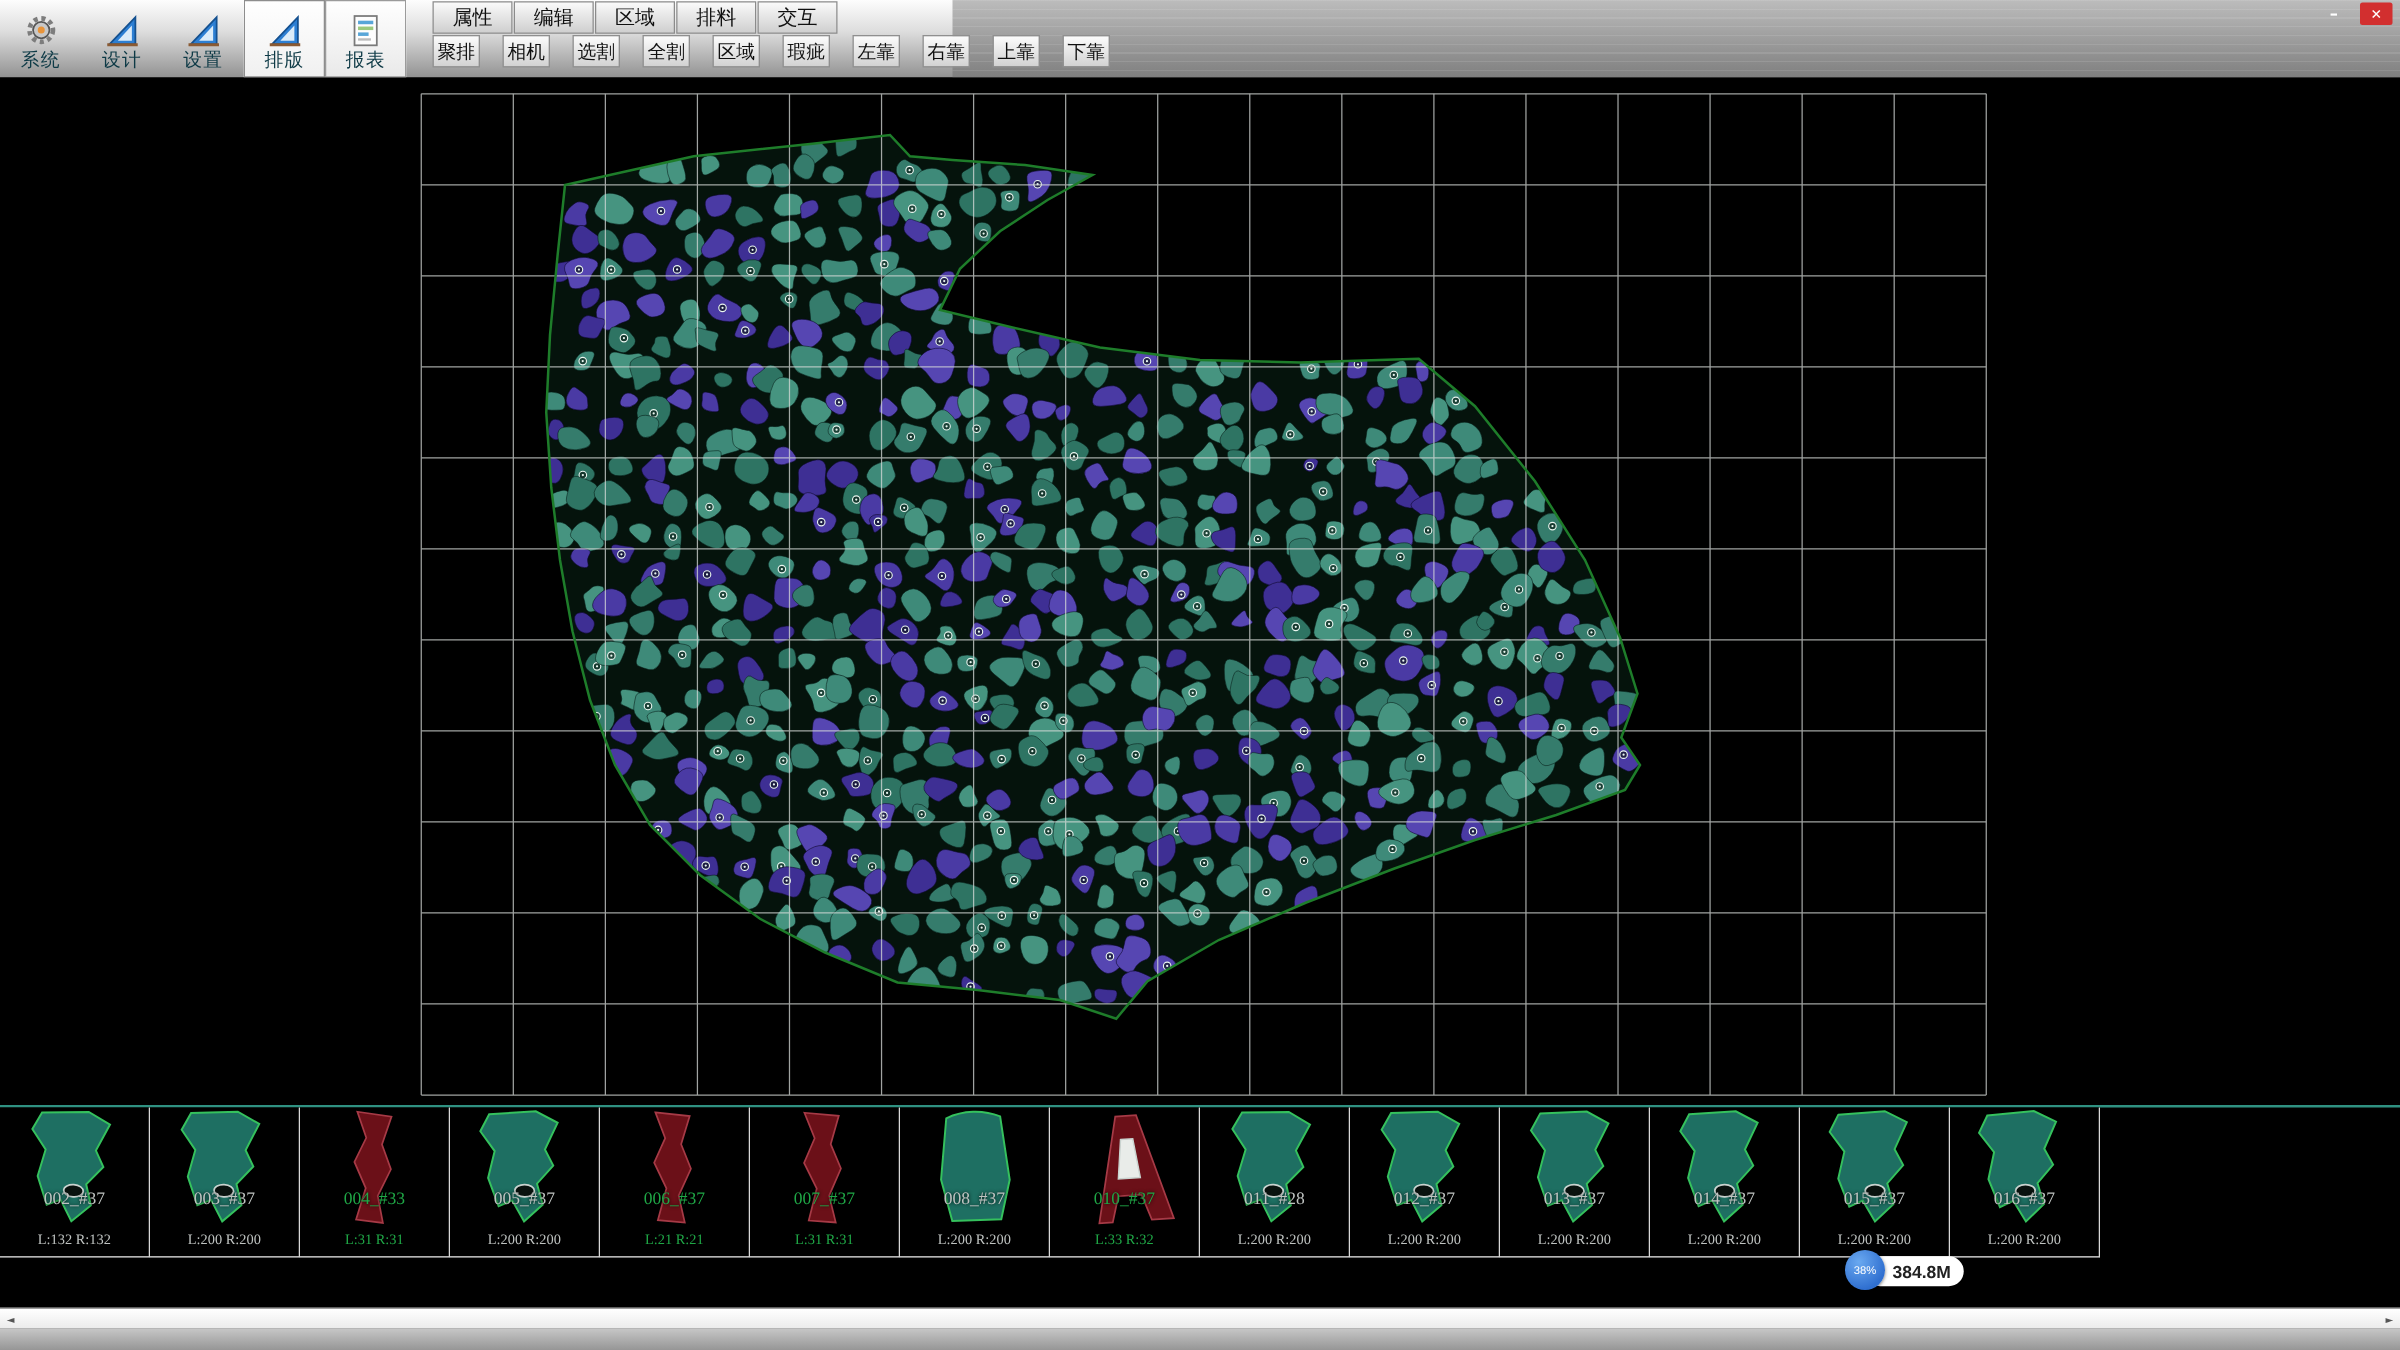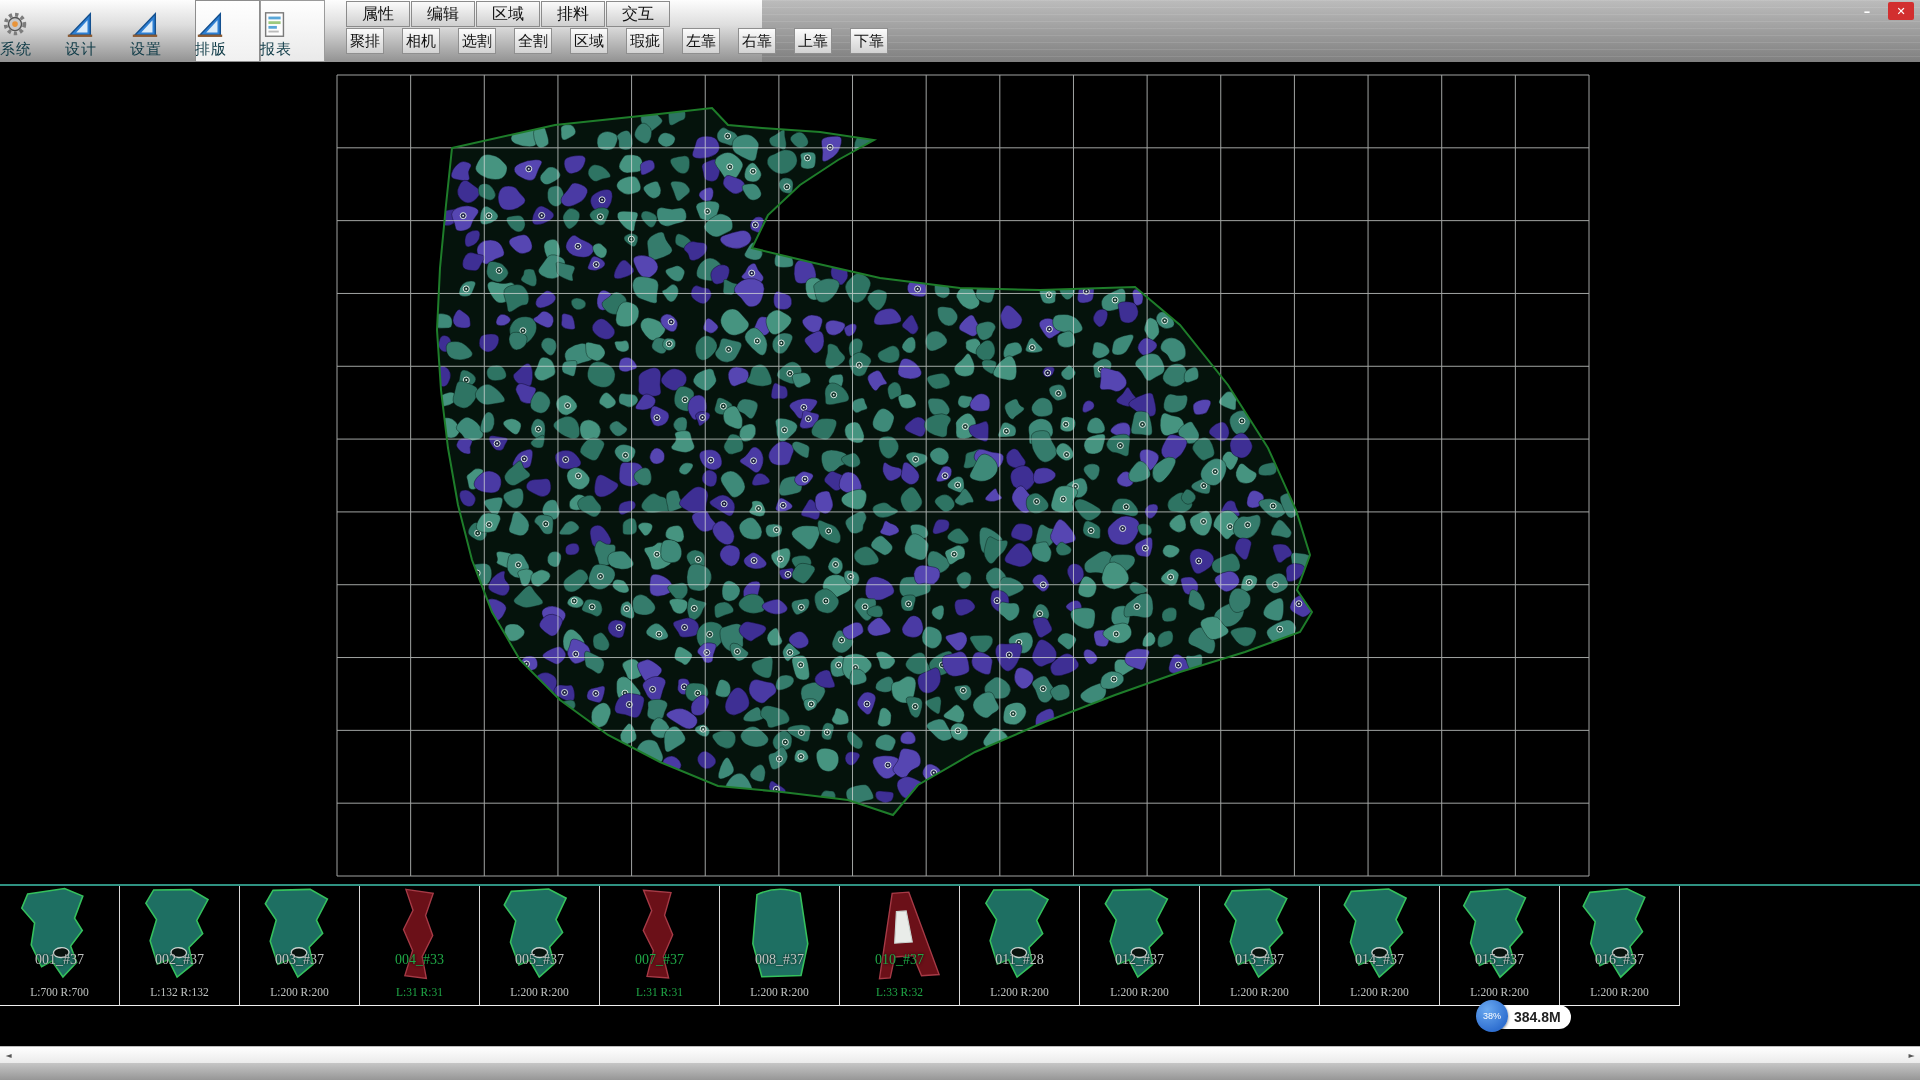--- a/index.html
+++ b/index.html
@@ -8,21 +8,21 @@
   .app{position:relative;width:1920px;height:1080px;}
 
   
   .toolbar{position:absolute;left:0;top:0;width:1920px;height:62px;
     background:linear-gradient(180deg,#fdfdfd 0%,#dedede 40%,#b2b2b2 75%,#929292 100%);}
   .toolbar-texture{position:absolute;left:762px;top:0;right:0;height:62px;
     background:
       repeating-linear-gradient(180deg,rgba(255,255,255,.10) 0 1px,rgba(0,0,0,0) 1px 7px),
       linear-gradient(180deg,#bcbcbc,#7f7f7f);}
   .app-launcher{position:absolute;left:0;top:0;height:62px;display:flex;}
-  .app-btn{width:65px;height:62px;display:flex;flex-direction:column;align-items:flex-start;
+  .app-btn{width:65px;height:62px;display:flex;flex-direction:column;align-items:center;
     justify-content:flex-end;padding:3px 0 3px;cursor:pointer;}
   .app-btn .icon{width:30px;height:30px;}
   .app-btn .lbl{font-size:15px;color:#0e3a46;line-height:19px;letter-spacing:1px;}
   .app-btn.active{background:linear-gradient(#ffffff,#f0f0f0);box-shadow:inset 0 0 0 1px #8d8d8d;}
   .app-btn.panel{background:linear-gradient(#ffffff,#e9e9e9);box-shadow:inset 0 0 0 1px #9b9b9b;}
   .menus{position:absolute;left:346px;top:1px;}
   .menu-row{display:flex;gap:1px;}
   .menu-tab{width:64px;height:26px;display:flex;align-items:center;justify-content:center;
     font-size:16px;color:#101010;background:linear-gradient(#fafafa,#cfcfcf);
     border:1px solid #8b8b8b;cursor:pointer;}
@@ -1128,30 +1128,20 @@
           <line x1="337" y1="741.1818181818181" x2="1589" y2="741.1818181818181"></line>
           <line x1="337" y1="814" x2="1589" y2="814"></line>
         </g>
         <polygon points="452,86 555,63 650,53 712,46 728,63 762,66 820,70 874,78 838,98 800,123 768,153 752,186 810,200 880,216 960,226 1040,228 1135,225 1180,263 1228,323 1268,386 1296,448 1310,493 1297,528 1312,550 1300,570 1245,590 1180,610 1115,633 1045,660 975,690 918,723 893,753 848,738 782,730 718,724 660,700 608,673 560,638 520,598 492,550 472,498 458,443 448,386 441,328 437,268 440,206 446,143" fill="none" stroke="#1e7d2a" stroke-width="2"></polygon>
       </svg>
   </div>
 
   <div class="thumbs">
       <div class="thumb">
         <svg width="108" height="98" viewBox="0 0 100 100">
-          <g transform="rotate(-4 50 50)">
-            <path d="M20,6 L58,3 L76,12 L66,34 L73,47 L60,62 L65,79 L50,93 L40,76 L29,81 L20,58 L25,36 L13,20 Z" fill="#1e6f62" stroke="#35c15d" stroke-width="1.6"></path>
-            <path d="M42,68 a8,5 0 1 0 16,0 a8,5 0 1 0 -16,0" fill="#0a130f" stroke="#c9d3cf" stroke-width="1.4"></path>
-          </g>
-        </svg>
-        <div class="thumb-name t-normal">001_#37</div>
-        <div class="thumb-counts t-normal">L:700 R:700</div>
-      </div>
-      <div class="thumb">
-        <svg width="108" height="98" viewBox="0 0 100 100">
           <g transform="rotate(4 50 50)">
             <path d="M20,6 L58,3 L76,12 L66,34 L73,47 L60,62 L65,79 L50,93 L40,76 L29,81 L20,58 L25,36 L13,20 Z" fill="#1e6f62" stroke="#35c15d" stroke-width="1.6"></path>
             <path d="M42,68 a8,5 0 1 0 16,0 a8,5 0 1 0 -16,0" fill="#0a130f" stroke="#c9d3cf" stroke-width="1.4"></path>
           </g>
         </svg>
         <div class="thumb-name t-normal">002_#37</div>
         <div class="thumb-counts t-normal">L:132 R:132</div>
       </div>
       <div class="thumb">
         <svg width="108" height="98" viewBox="0 0 100 100">
@@ -1174,20 +1164,29 @@
       </div>
       <div class="thumb">
         <svg width="108" height="98" viewBox="0 0 100 100">
           <g transform="rotate(1 50 50)">
             <path d="M20,6 L58,3 L76,12 L66,34 L73,47 L60,62 L65,79 L50,93 L40,76 L29,81 L20,58 L25,36 L13,20 Z" fill="#1e6f62" stroke="#35c15d" stroke-width="1.6"></path>
             <path d="M42,68 a8,5 0 1 0 16,0 a8,5 0 1 0 -16,0" fill="#0a130f" stroke="#c9d3cf" stroke-width="1.4"></path>
           </g>
         </svg>
         <div class="thumb-name t-normal">005_#37</div>
         <div class="thumb-counts t-normal">L:200 R:200</div>
+      </div>
+      <div class="thumb">
+        <svg width="108" height="98" viewBox="0 0 100 100">
+          <g transform="rotate(0 50 50)">
+            <path d="M34,4 L62,7 L55,30 L63,50 L53,72 L58,94 L36,92 L43,66 L33,45 L42,25 Z" fill="#6b1018" stroke="#a63a46" stroke-width="1.4"></path>
+          </g>
+        </svg>
+        <div class="thumb-name t-green">006_#37</div>
+        <div class="thumb-counts t-green">L:21 R:21</div>
       </div>
       <div class="thumb">
         <svg width="108" height="98" viewBox="0 0 100 100">
           <g transform="rotate(-1 50 50)">
             <path d="M34,4 L62,7 L55,30 L63,50 L53,72 L58,94 L36,92 L43,66 L33,45 L42,25 Z" fill="#6b1018" stroke="#a63a46" stroke-width="1.4"></path>
           </g>
         </svg>
         <div class="thumb-name t-green">007_#37</div>
         <div class="thumb-counts t-green">L:31 R:31</div>
       </div>

